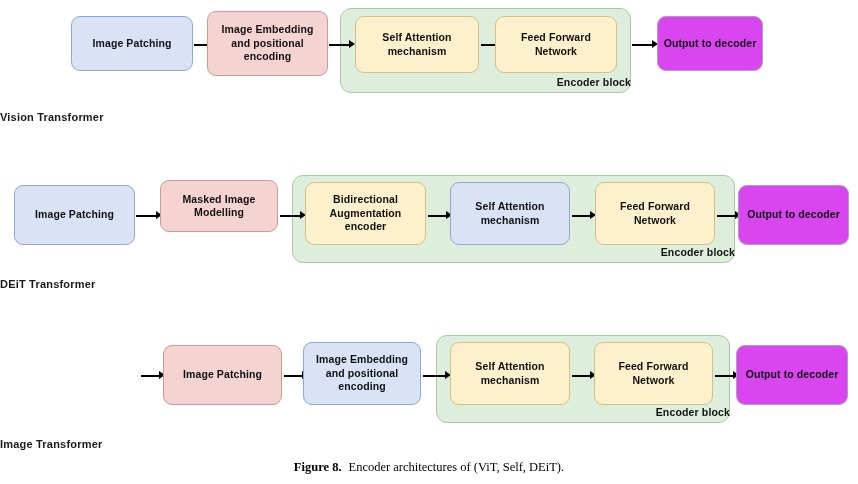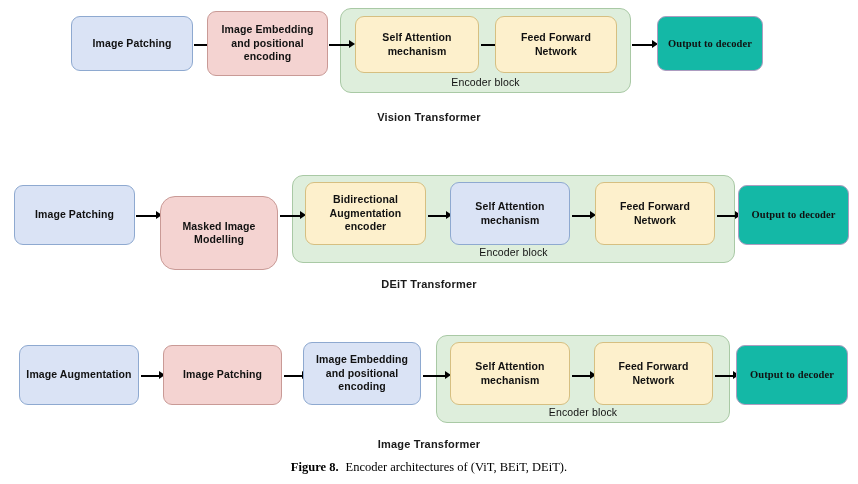--- a/index.html
+++ b/index.html
@@ -28,54 +28,54 @@
     font-size:10.5px;
     font-weight:bold;
     line-height:1.28;
     letter-spacing:.1px;
     padding:2px 4px;
     color:#111;
   }
   .blue  {background:#dae3f5;border-color:#8ea9d0;}
   .pink  {background:#f4d3d1;border-color:#c99a96;}
   .yellow{background:#fdf0cc;border-color:#d6bf81;}
-  .purple{background:#14b8a6;border-color:#ad9cc0;font-family:Liberation Serif, serif;}
+  .purple{background:#d946ef;border-color:#ad9cc0;}
 
   .group{
     position:absolute;
     box-sizing:border-box;
     border-radius:11px;
     background:#deeedc;
     border:1px solid #a9c9a5;
   }
   .group-label{
     position:absolute;
     left:0;right:0;
-    text-align:center;
+    text-align:right;
     font-size:10.5px;
-    font-weight:normal;
+    font-weight:bold;
     color:#111;
     letter-spacing:.15px;
   }
 
   
   .arrow{position:absolute;height:9px;display:block;}
   .arrow .shaft{
     position:absolute;left:0;top:4px;height:1.6px;background:#000;
   }
   .arrow .head{
     position:absolute;top:0;width:0;height:0;
     border-top:4.5px solid transparent;
     border-bottom:4.5px solid transparent;
     border-left:6px solid #000;
   }
 
   .row-title{
     position:absolute;
-    text-align:center;
+    text-align:left;
     font-size:11px;
     font-weight:bold;
     color:#1a1a1a;
     letter-spacing:.2px;
     width:858px;left:0;
   }
 
   .caption{
     position:absolute;
     left:0;width:858px;
@@ -136,21 +136,21 @@
     <div class="group" style="left:292px;top:15px;width:443px;height:88px;"></div>
     <div class="group-label" style="left:292px;width:443px;top:86px;">Encoder block</div>
 
     <div class="node blue" style="left:14px;top:25px;width:121px;height:60px;">Image Patching</div>
 
     <div class="arrow" style="left:136px;top:51px;width:26px;">
       <span class="shaft" style="width:20px;"></span>
       <span class="head" style="left:20px;"></span>
     </div>
 
-    <div class="node pink" style="left:160px;top:36px;width:118px;height:74px;border-radius:15px;">Masked Image Modelling</div>
+    <div class="node pink" style="left:160px;top:20px;width:118px;height:52px;">Masked Image Modelling</div>
 
     <div class="arrow" style="left:280px;top:51px;width:26px;">
       <span class="shaft" style="width:20px;"></span>
       <span class="head" style="left:20px;"></span>
     </div>
 
     <div class="node yellow" style="left:305px;top:22px;width:121px;height:63px;">Bidirectional Augmentation encoder</div>
 
     <div class="arrow" style="left:428px;top:51px;width:24px;">
       <span class="shaft" style="width:18px;"></span>
@@ -174,21 +174,20 @@
     <div class="node purple" style="left:738px;top:25px;width:111px;height:60px;">Output to decoder</div>
 
     <div class="row-title" style="top:118px;">DEiT Transformer</div>
   </div>
 
   <div class="row" style="top:320px;height:140px;">
 
     <div class="group" style="left:436px;top:15px;width:294px;height:88px;"></div>
     <div class="group-label" style="left:436px;width:294px;top:86px;">Encoder block</div>
 
-    <div class="node blue" style="left:19px;top:25px;width:120px;height:60px;">Image Augmentation</div>
 
     <div class="arrow" style="left:141px;top:51px;width:24px;">
       <span class="shaft" style="width:18px;"></span>
       <span class="head" style="left:18px;"></span>
     </div>
 
     <div class="node pink" style="left:163px;top:25px;width:119px;height:60px;">Image Patching</div>
 
     <div class="arrow" style="left:284px;top:51px;width:24px;">
       <span class="shaft" style="width:18px;"></span>
@@ -215,16 +214,16 @@
       <span class="shaft" style="width:18px;"></span>
       <span class="head" style="left:18px;"></span>
     </div>
 
     <div class="node purple" style="left:736px;top:25px;width:112px;height:60px;">Output to decoder</div>
 
     <div class="row-title" style="top:118px;">Image Transformer</div>
   </div>
 
   <div class="caption">
-    <span class="lbl">Figure 8.</span><span class="txt">Encoder architectures of (ViT, BEiT, DEiT).</span>
+    <span class="lbl">Figure 8.</span><span class="txt">Encoder architectures of (ViT, Self, DEiT).</span>
   </div>
 
 </div>
 
 </body></html>

